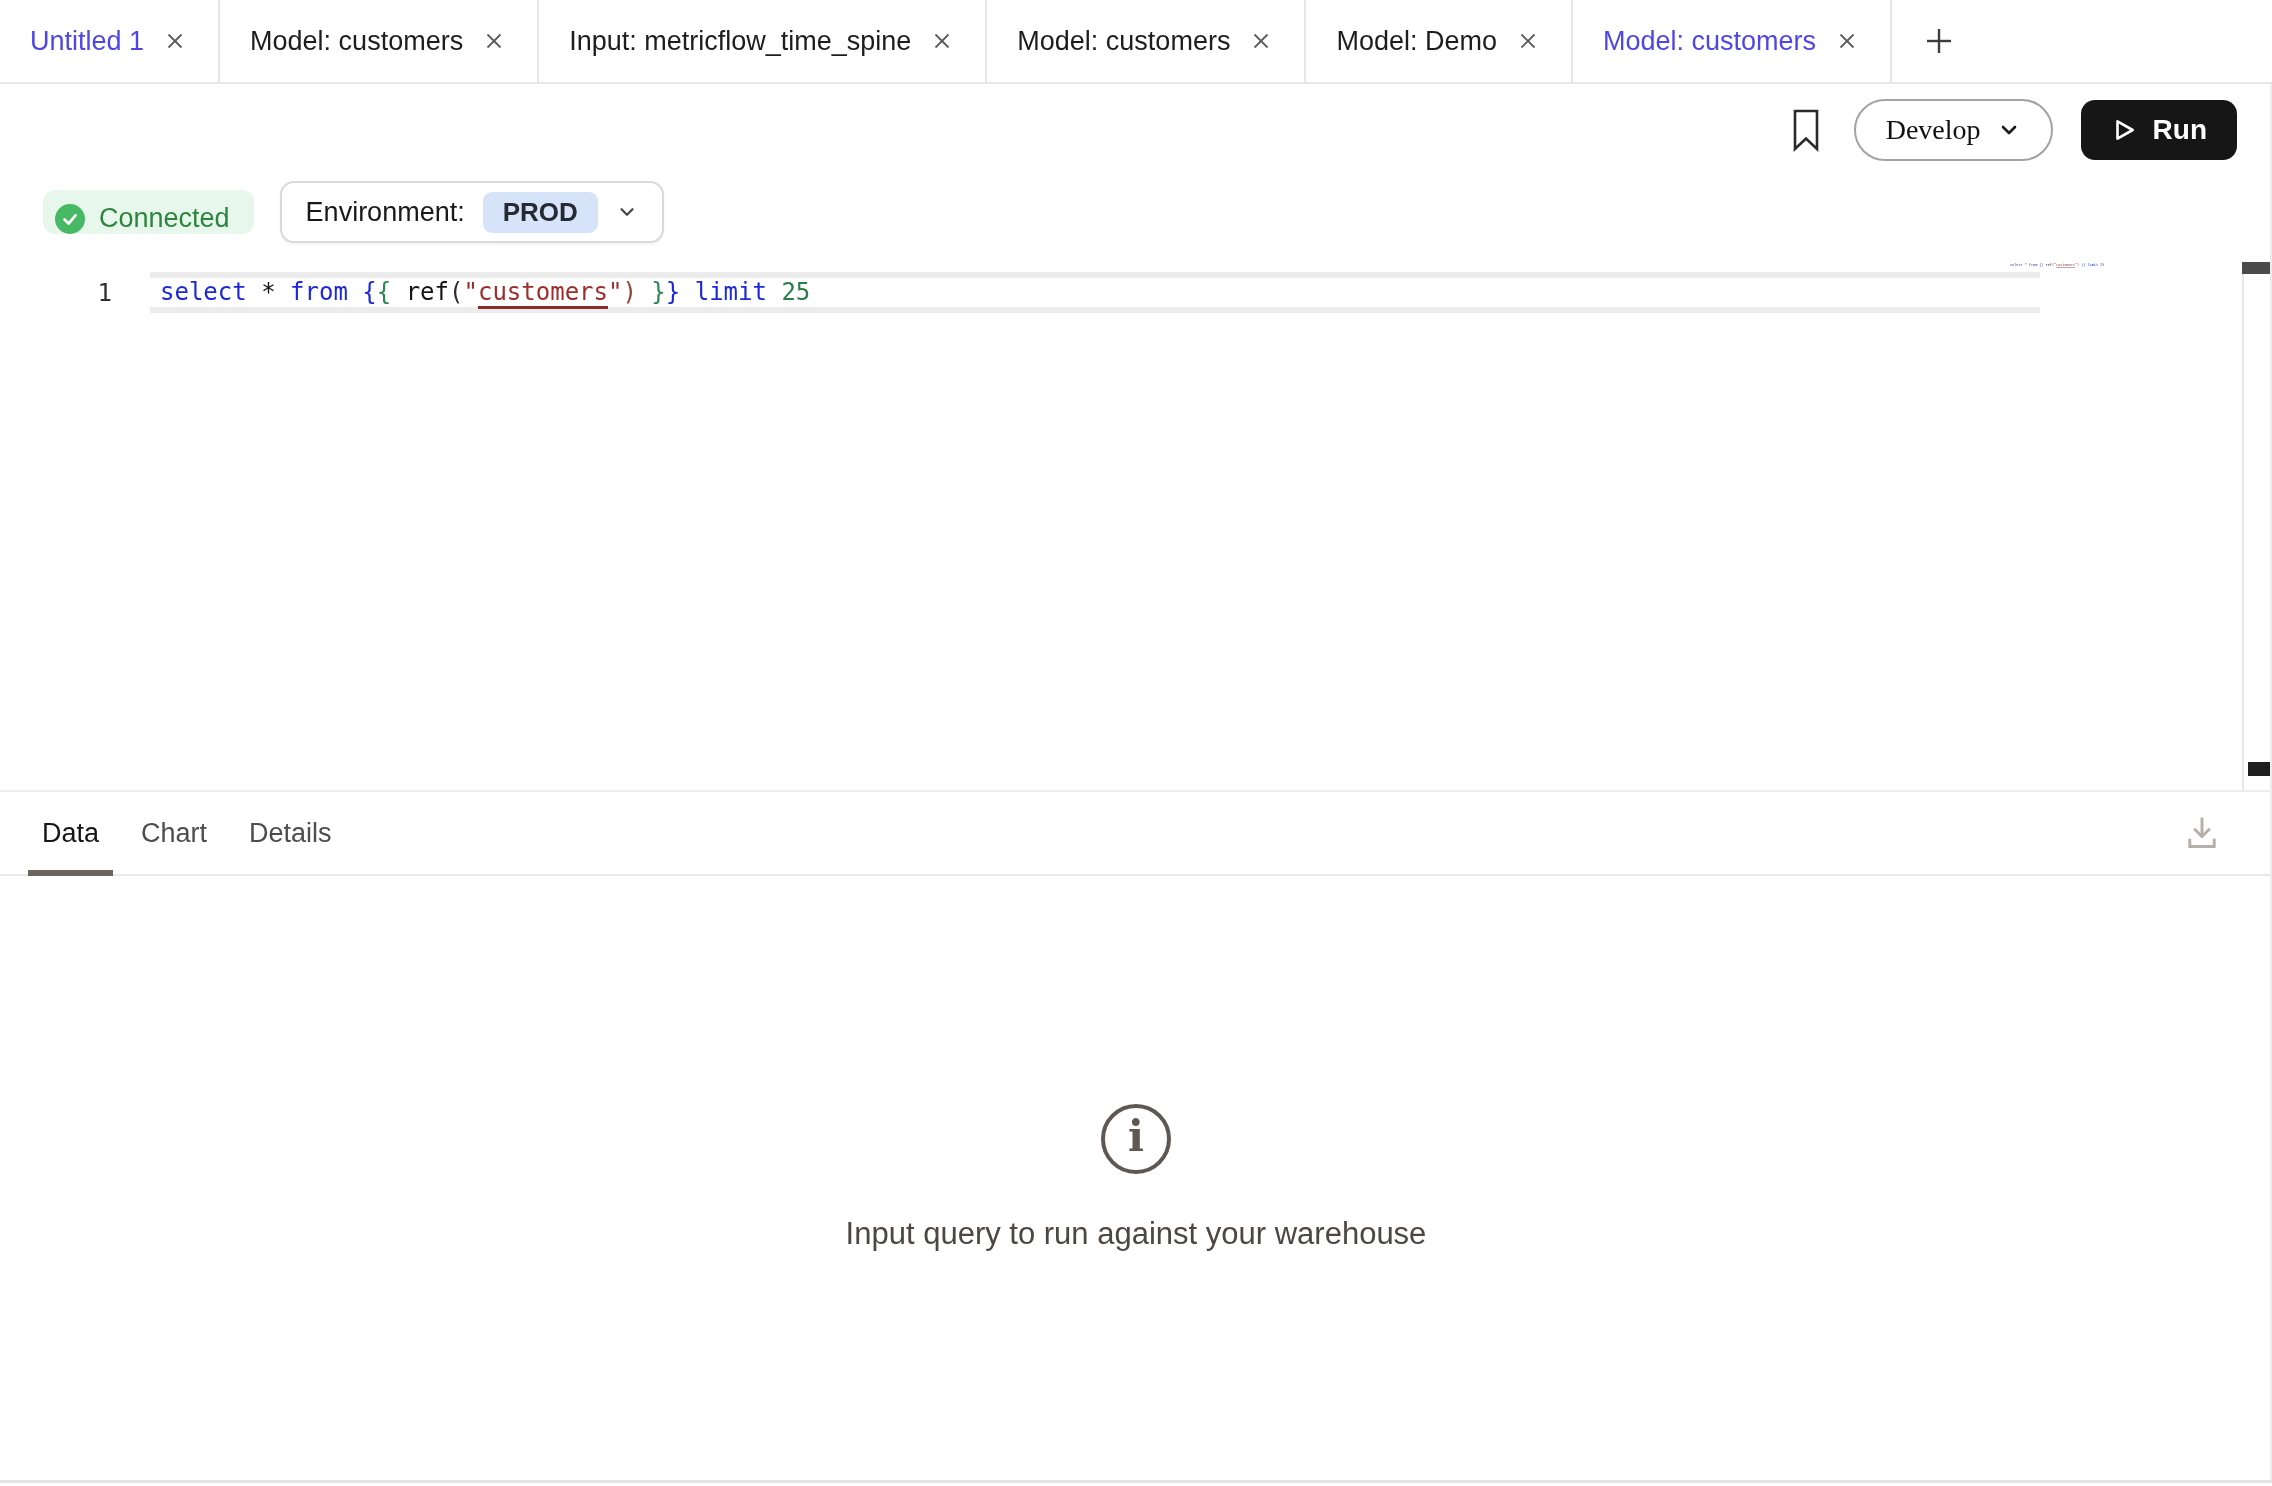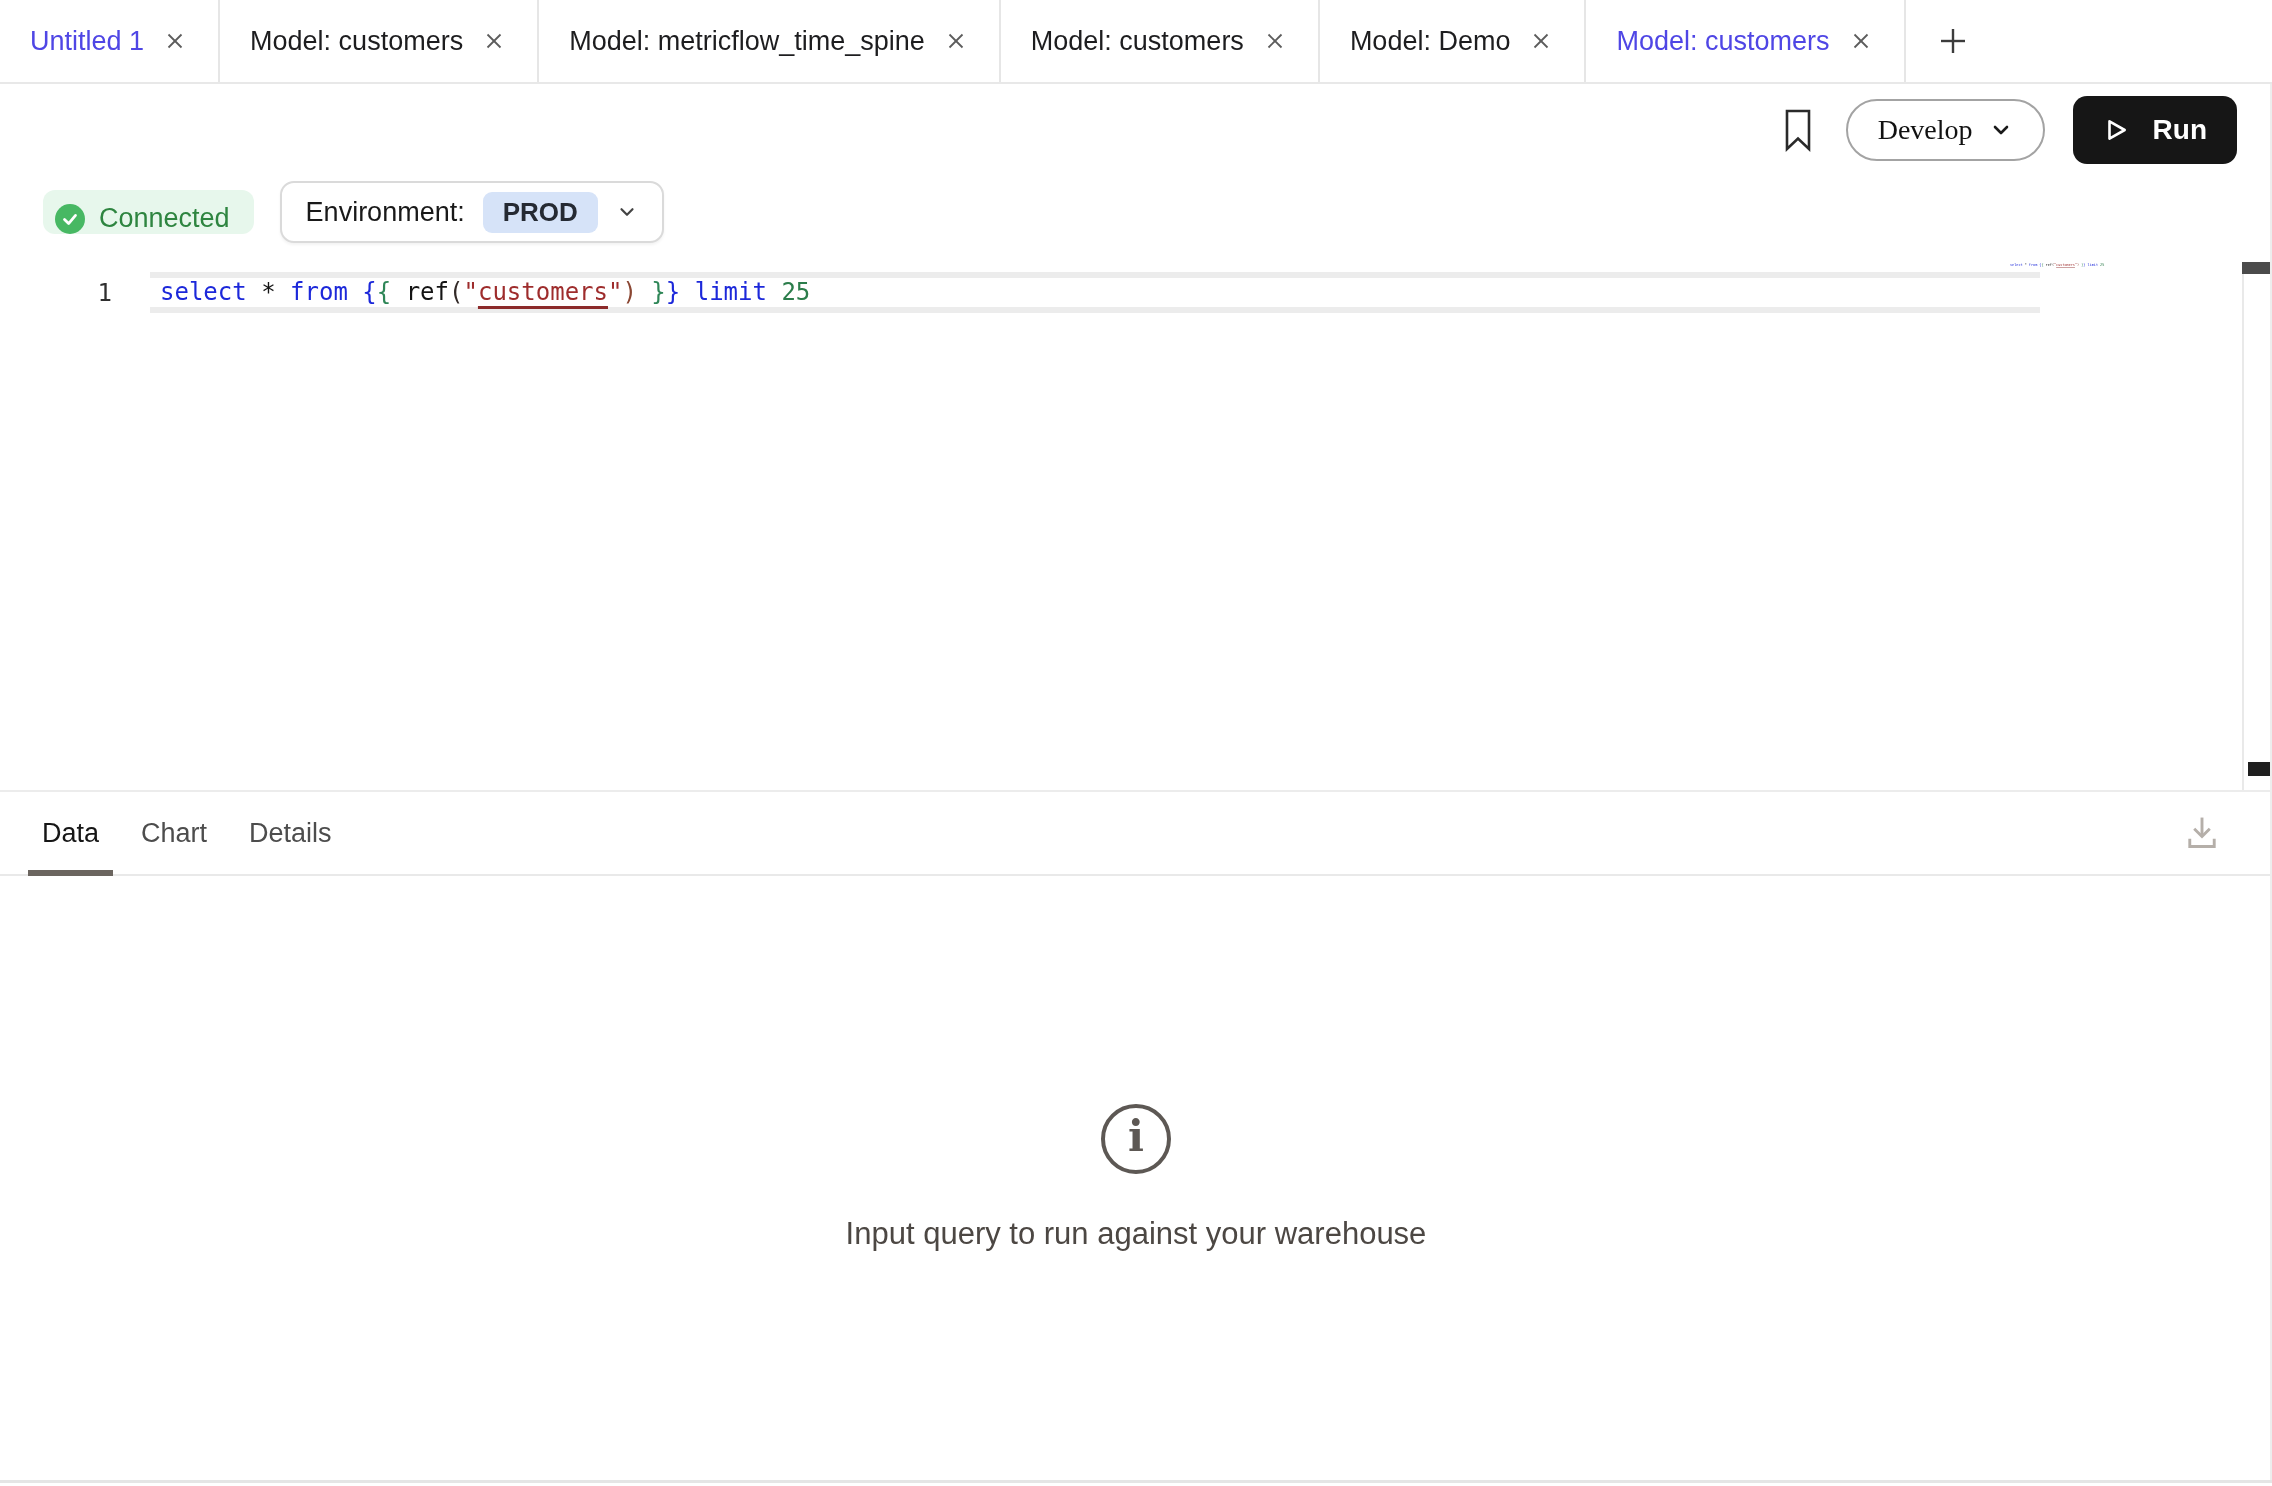--- a/index.html
+++ b/index.html
@@ -16,21 +16,21 @@
   .tab-close{display:block;}
   .plus-btn{display:flex;align-items:center;justify-content:center;padding:0 30px;background:none;border:none;cursor:pointer;}
 
   
   .toolbar{position:absolute;left:0;top:84px;width:100%;height:92px;display:flex;align-items:center;
     justify-content:flex-end;box-sizing:border-box;padding-right:35px;background:#fff;}
   .bookmark-btn{background:none;border:none;padding:0;margin-right:32px;display:flex;cursor:pointer;}
   .develop-btn{height:62px;display:flex;align-items:center;gap:16px;padding:0 30px;background:#fff;
     border:2px solid #a3a3a3;border-radius:31px;font-size:28px;font-weight:500;color:#111;
     font-family:Liberation Serif, serif;cursor:pointer;margin-right:28px;}
-  .run-btn{height:68px;display:flex;align-items:center;gap:24px;padding:16px 30px;background:#161616;
+  .run-btn{height:60px;display:flex;align-items:center;gap:16px;padding:16px 30px;background:#161616;
     border:none;border-radius:14px;font-size:28px;font-weight:600;color:#fff;
     font-family:"Liberation Sans",sans-serif;cursor:pointer;}
 
   
   .statusrow{position:absolute;left:0;top:176px;width:100%;height:72px;display:flex;align-items:center;
     box-sizing:border-box;padding-left:34px;gap:26px;background:#fff;}
   .connected{height:44px;display:flex;align-items:flex-end;gap:14px;padding:0 24px 0 12px;
     background:#e7f7ec;border-radius:12px;margin-left:9px;}
   .okcircle{width:30px;height:30px;border-radius:50%;background:#47b863;display:flex;
     align-items:center;justify-content:center;}
@@ -105,21 +105,21 @@
           </svg>
         </div>
         <div class="tab">
           <span class="tab-label">Model: customers</span>
           <svg class="tab-close" width="26" height="26" viewBox="0 0 26 26">
             <line x1="6.5" y1="6.5" x2="19.5" y2="19.5" stroke="#5c5c5c" stroke-width="1.8"></line>
             <line x1="19.5" y1="6.5" x2="6.5" y2="19.5" stroke="#5c5c5c" stroke-width="1.8"></line>
           </svg>
         </div>
         <div class="tab">
-          <span class="tab-label">Model: metricflow_time_spine</span>
+          <span class="tab-label">Input: metricflow_time_spine</span>
           <svg class="tab-close" width="26" height="26" viewBox="0 0 26 26">
             <line x1="6.5" y1="6.5" x2="19.5" y2="19.5" stroke="#5c5c5c" stroke-width="1.8"></line>
             <line x1="19.5" y1="6.5" x2="6.5" y2="19.5" stroke="#5c5c5c" stroke-width="1.8"></line>
           </svg>
         </div>
         <div class="tab">
           <span class="tab-label">Model: customers</span>
           <svg class="tab-close" width="26" height="26" viewBox="0 0 26 26">
             <line x1="6.5" y1="6.5" x2="19.5" y2="19.5" stroke="#5c5c5c" stroke-width="1.8"></line>
             <line x1="19.5" y1="6.5" x2="6.5" y2="19.5" stroke="#5c5c5c" stroke-width="1.8"></line>

